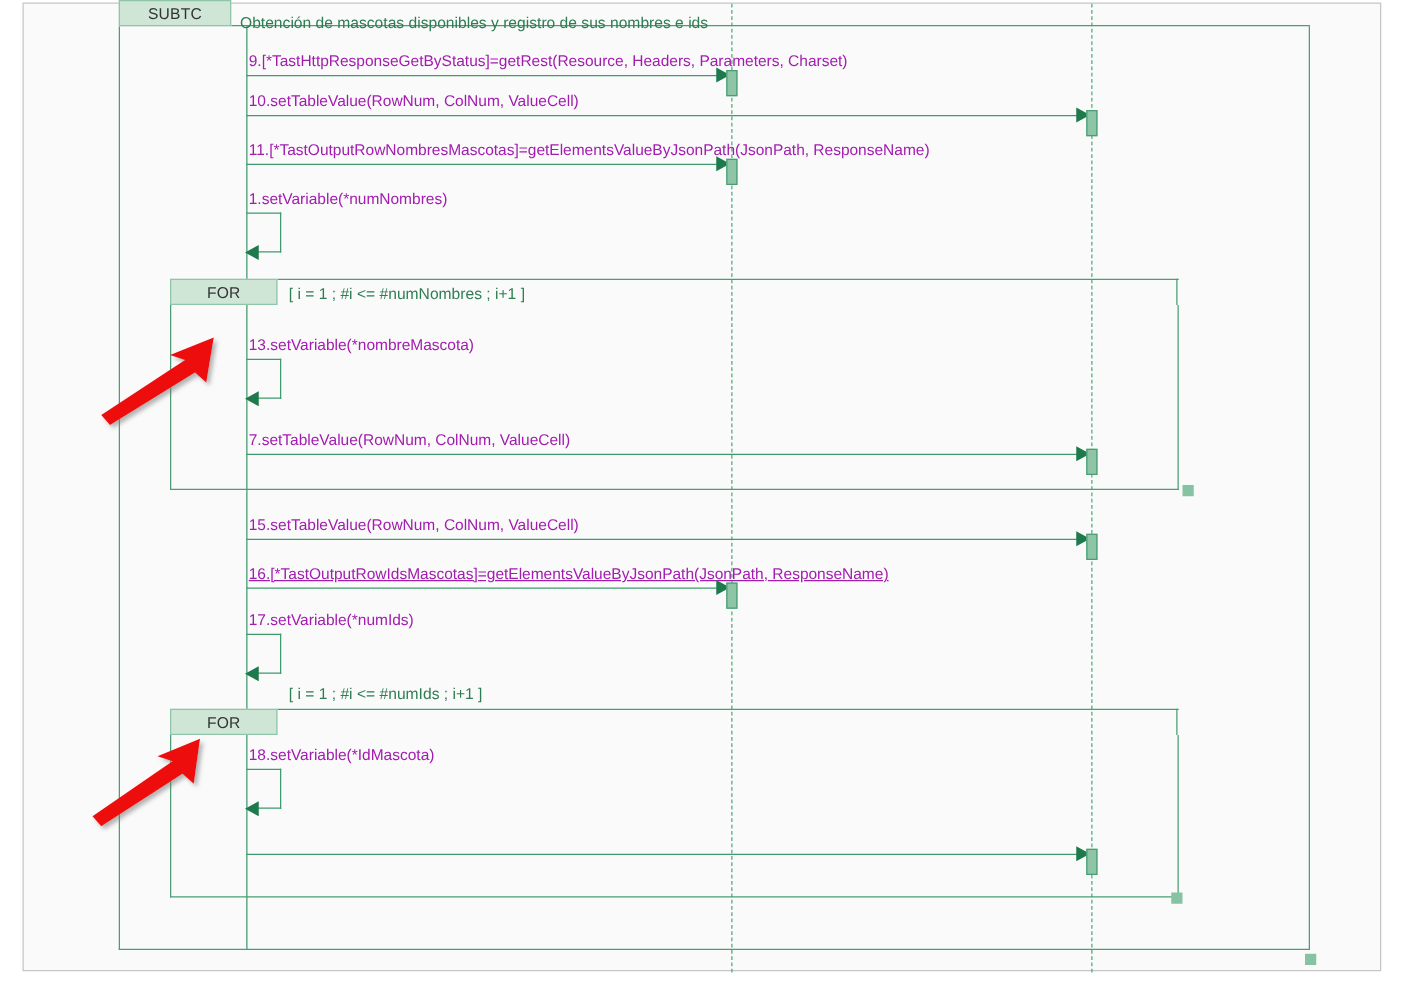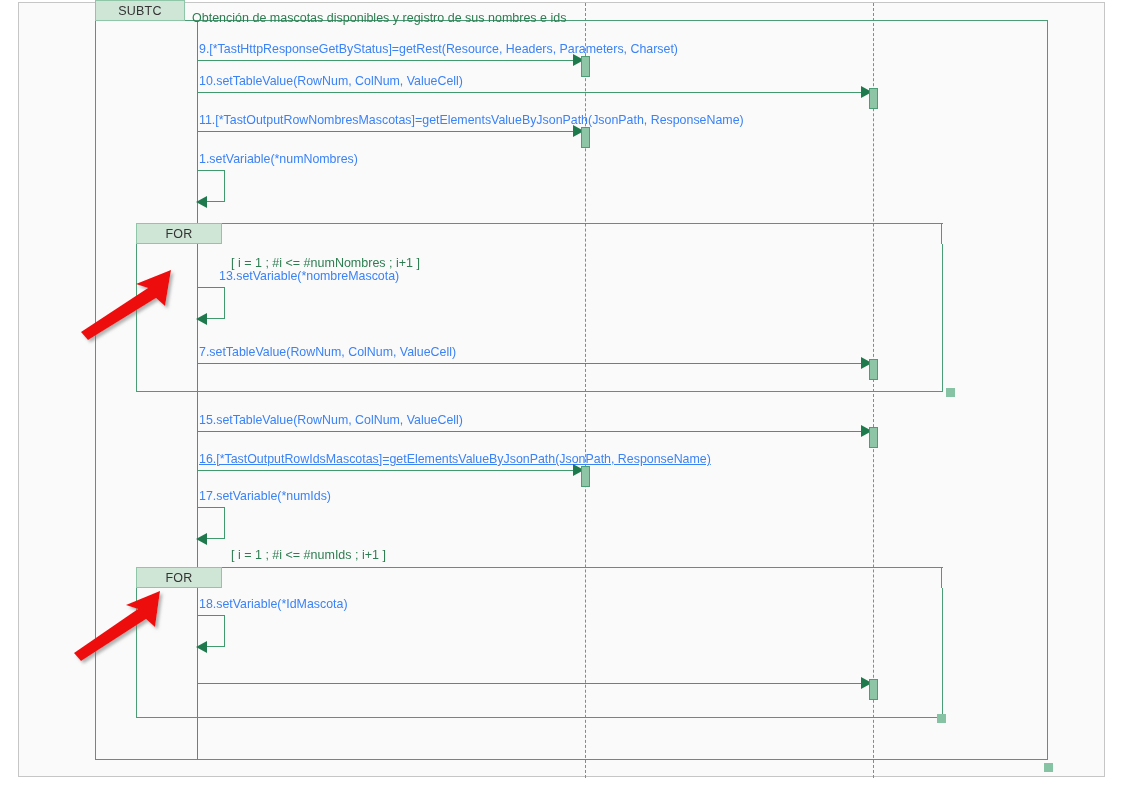--- a/index.html
+++ b/index.html
@@ -71,21 +71,21 @@
     font-size: 12.5px;
     white-space: nowrap;
   }
 
   
   .msg-line {
     height: 0;
     border-top: 1.4px solid #3f9a6d;
   }
   .msg-label {
-    color: #3b82f6;
+    color: #a21caf;
     font-size: 12.4px;
     white-space: nowrap;
     line-height: 14px;
   }
   .arrow-right {
     width: 0; height: 0;
     border-top: 6px solid transparent;
     border-bottom: 6px solid transparent;
     border-left: 11px solid #1e7a4d;
   }
@@ -159,24 +159,24 @@
   <div class="abs msg-label" style="left:199px; top:152px;">1.setVariable(*numNombres)</div>
   <div class="abs self-h" style="left:197px; top:170px; width:28px;"></div>
   <div class="abs self-v" style="left:224px; top:170px; height:32px;"></div>
   <div class="abs self-h" style="left:205px; top:201px; width:20px;"></div>
   <div class="abs arrow-left" style="left:196px; top:196px;"></div>
 
   <div class="abs frame-open-top" style="left:136px; top:244px; width:807px; height:148px;"></div>
   <div class="abs frame-top-line" style="left:222px; top:223px; width:721px;"></div>
   <div class="abs" style="left:941px; top:223px; width:0; height:21px; border-left:1.4px solid #4a9d74;"></div>
   <div class="abs frame-label" style="left:136px; top:223px; width:86px; height:21px;">FOR</div>
-  <div class="abs frame-guard" style="left:231px; top:228px;margin-top:28px;">[ i = 1 ; #i &lt;= #numNombres ; i+1 ]</div>
+  <div class="abs frame-guard" style="left:231px; top:228px;">[ i = 1 ; #i &lt;= #numNombres ; i+1 ]</div>
   <div class="abs handle" style="left:946px; top:388px;"></div>
 
-  <div class="abs msg-label" style="left:199px; top:269px;padding-left:20px;">13.setVariable(*nombreMascota)</div>
+  <div class="abs msg-label" style="left:199px; top:269px;">13.setVariable(*nombreMascota)</div>
   <div class="abs self-h" style="left:197px; top:287px; width:28px;"></div>
   <div class="abs self-v" style="left:224px; top:287px; height:32px;"></div>
   <div class="abs self-h" style="left:205px; top:318px; width:20px;"></div>
   <div class="abs arrow-left" style="left:196px; top:313px;"></div>
 
   <div class="abs msg-label" style="left:199px; top:345px;">7.setTableValue(RowNum, ColNum, ValueCell)</div>
   <div class="abs msg-line" style="left:197px; top:363px; width:668px;"></div>
   <div class="abs arrow-right" style="left:861px; top:357px;"></div>
   <div class="abs activation" style="left:869px; top:359px; width:9px; height:21px;"></div>
 

